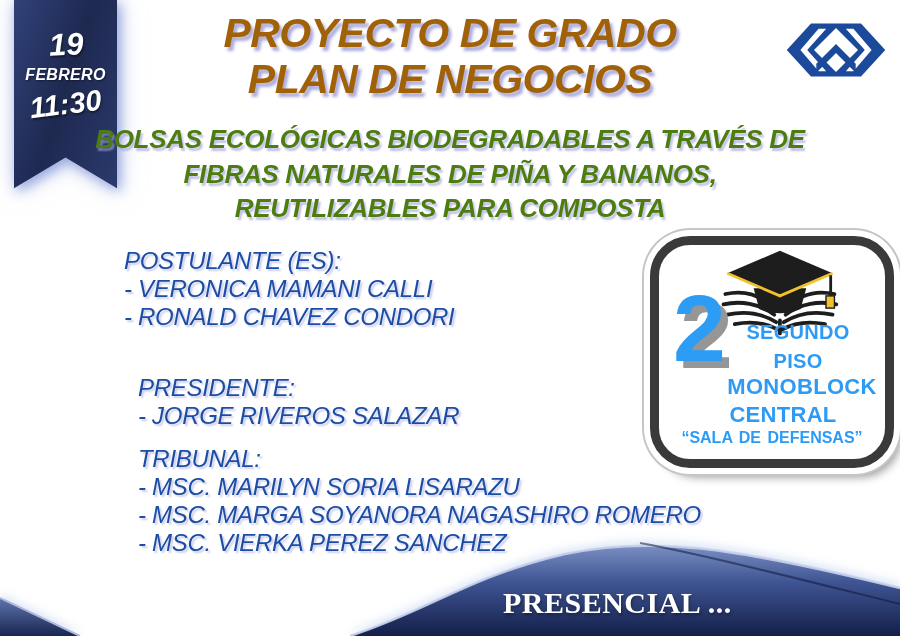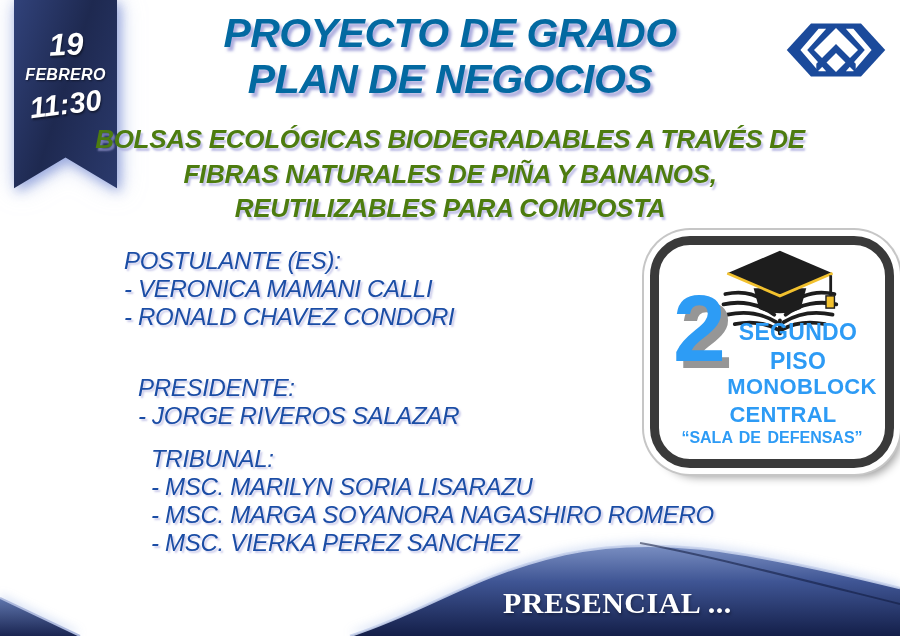--- a/index.html
+++ b/index.html
@@ -22,49 +22,49 @@
   .ribbon .day{padding-top:27px;font-size:31px;transform:rotate(-3deg);text-shadow:1px 2px 2px rgba(0,0,0,.45);}
   .ribbon .month{font-size:16px;margin-top:3px;letter-spacing:.3px;text-shadow:1px 1px 2px rgba(0,0,0,.45);}
   .ribbon .time{font-size:29px;margin-top:4px;transform:rotate(-7deg);text-shadow:1px 2px 2px rgba(0,0,0,.45);}
 
   
   .logo{position:absolute;left:786px;top:18px;width:100px;height:64px;}
 
   
   .title{
     position:absolute;left:110px;top:10px;width:680px;text-align:center;
-    color:#0369a1;font-weight:bold;font-style:italic;font-size:41px;line-height:1.13;
+    color:#a16207;font-weight:bold;font-style:italic;font-size:41px;line-height:1.13;
     text-shadow:3px 4px 3px rgba(152,152,214,.8);letter-spacing:-.5px;
   }
   .subtitle{
     position:absolute;left:30px;top:122px;width:840px;text-align:center;
     color:#4d7c0f;font-weight:bold;font-style:italic;font-size:26px;line-height:1.33;
     white-space:pre-line;text-shadow:2px 3px 2px rgba(160,160,218,.65);letter-spacing:-.3px;
   }
 
   
   .section{position:absolute;color:#1b4da5;font-weight:normal;font-style:italic;font-size:24px;line-height:28px;
            text-shadow:2px 2px 2px rgba(165,165,220,.6);letter-spacing:-.3px;}
   .sec-postulante{left:124px;top:247px;}
   .sec-presidente{left:138px;top:374px;}
-  .sec-tribunal{left:151px;top:445px;}
+  .sec-tribunal{left:138px;top:445px;}
 
   
   .badge{
     position:absolute;left:650px;top:236px;width:226px;height:214px;
     background:#fff;border:9px solid #3a3a3a;border-radius:40px;
     box-shadow:0 0 0 6px #ffffff,0 0 0 8px #c6c6c6,7px 9px 10px rgba(0,0,0,.4);
   }
   .badge-icon{position:absolute;left:50%;top:2px;transform:translateX(-44%);width:132px;height:94px;}
   .badge-number{
     position:absolute;left:14px;top:36px;font-size:95px;line-height:1;font-weight:bold;
     color:#2d9cf5;text-shadow:7px 7px 0 #969696;
   }
   .badge-text{color:#2d9bf5;font-weight:bold;text-align:center;}
-  .seg-block{position:absolute;left:72px;top:73px;width:134px;font-size:23px;line-height:29px;letter-spacing:.3px;}
+  .seg-block{position:absolute;left:72px;top:73px;width:134px;font-size:20px;line-height:29px;letter-spacing:.3px;}
   .badge-line{position:absolute;left:0;width:100%;font-size:22px;}
   .line-monoblock{top:129px;transform:translateX(30px);letter-spacing:.3px;}
   .line-central{top:157px;transform:translateX(11px);letter-spacing:.3px;}
   .line-sala{top:184px;font-size:16px;word-spacing:2px;}
 
   
   .wave{position:absolute;left:0;bottom:0;width:900px;height:112px;
         filter:drop-shadow(0 -3px 5px rgba(215,225,245,.9));}
   .presencial{
     position:absolute;left:503px;top:586px;color:#fff;font-weight:bold;font-size:30px;

